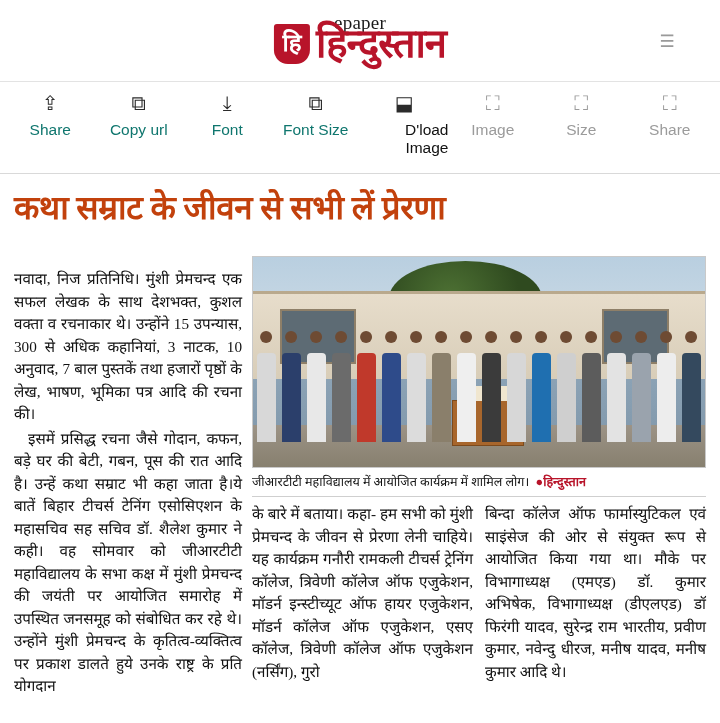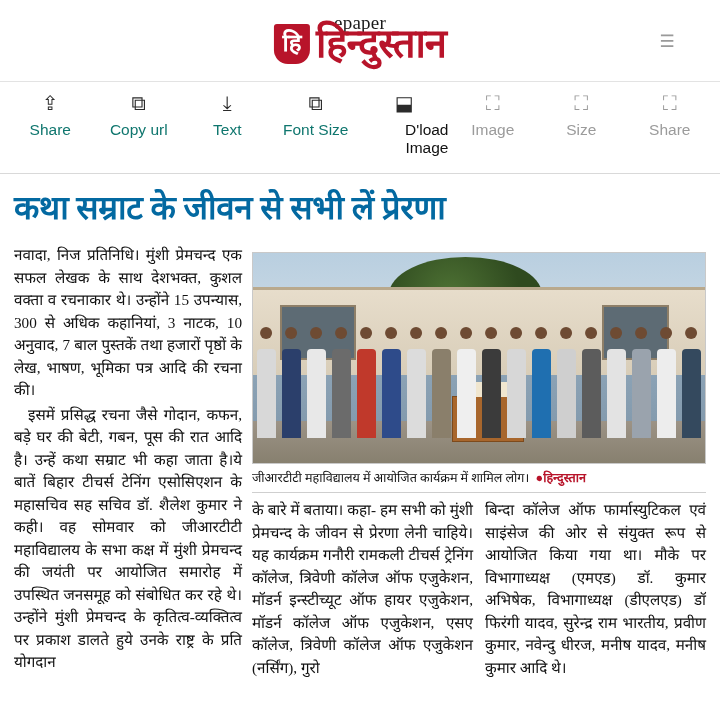--- a/index.html
+++ b/index.html
@@ -123,36 +123,36 @@
     flex: 1 1 auto;
     padding: 14px 14px 0 14px;
     overflow: hidden;
     position: relative;
   }
   .headline {
     font-family: "Liberation Serif", serif;
     font-weight: bold;
     font-size: 33px;
     line-height: 40px;
-    color: #0369a1;
+    color: #c2410c;
     letter-spacing: -0.3px;
-    margin-bottom: 16px;
+    margin-bottom: 28px;
     white-space: nowrap;
   }
   .body-area {
     display: flex;
     gap: 10px;
   }
   .col-left {
     width: 228px;
     flex: 0 0 228px;
+    margin-top: 12px;
   }
   .col-right {
     flex: 1 1 auto;
-    margin-top: 8px;
   }
   p.txt {
     font-family: "Liberation Serif", serif;
     font-size: 15.2px;
     line-height: 22.5px;
     color: #111;
     margin: 0 0 2px 0;
     text-align: justify;
     text-justify: inter-word;
   }
@@ -248,21 +248,21 @@
       <span class="tlabel">Share</span>
     </div>
 
     <div class="tool">
       <span class="glyph">⧉</span>
       <span class="tlabel">Copy url</span>
     </div>
 
     <div class="tool">
       <span class="glyph">⤓</span>
-      <span class="tlabel">Text</span>
+      <span class="tlabel">Font</span>
     </div>
 
     <div class="tool">
       <span class="glyph">⧉</span>
       <span class="tlabel">Font Size</span>
     </div>
 
     <div class="tool strong">
       <span class="glyph">⬓</span>
       <span class="tlabel">D'load Image</span>

